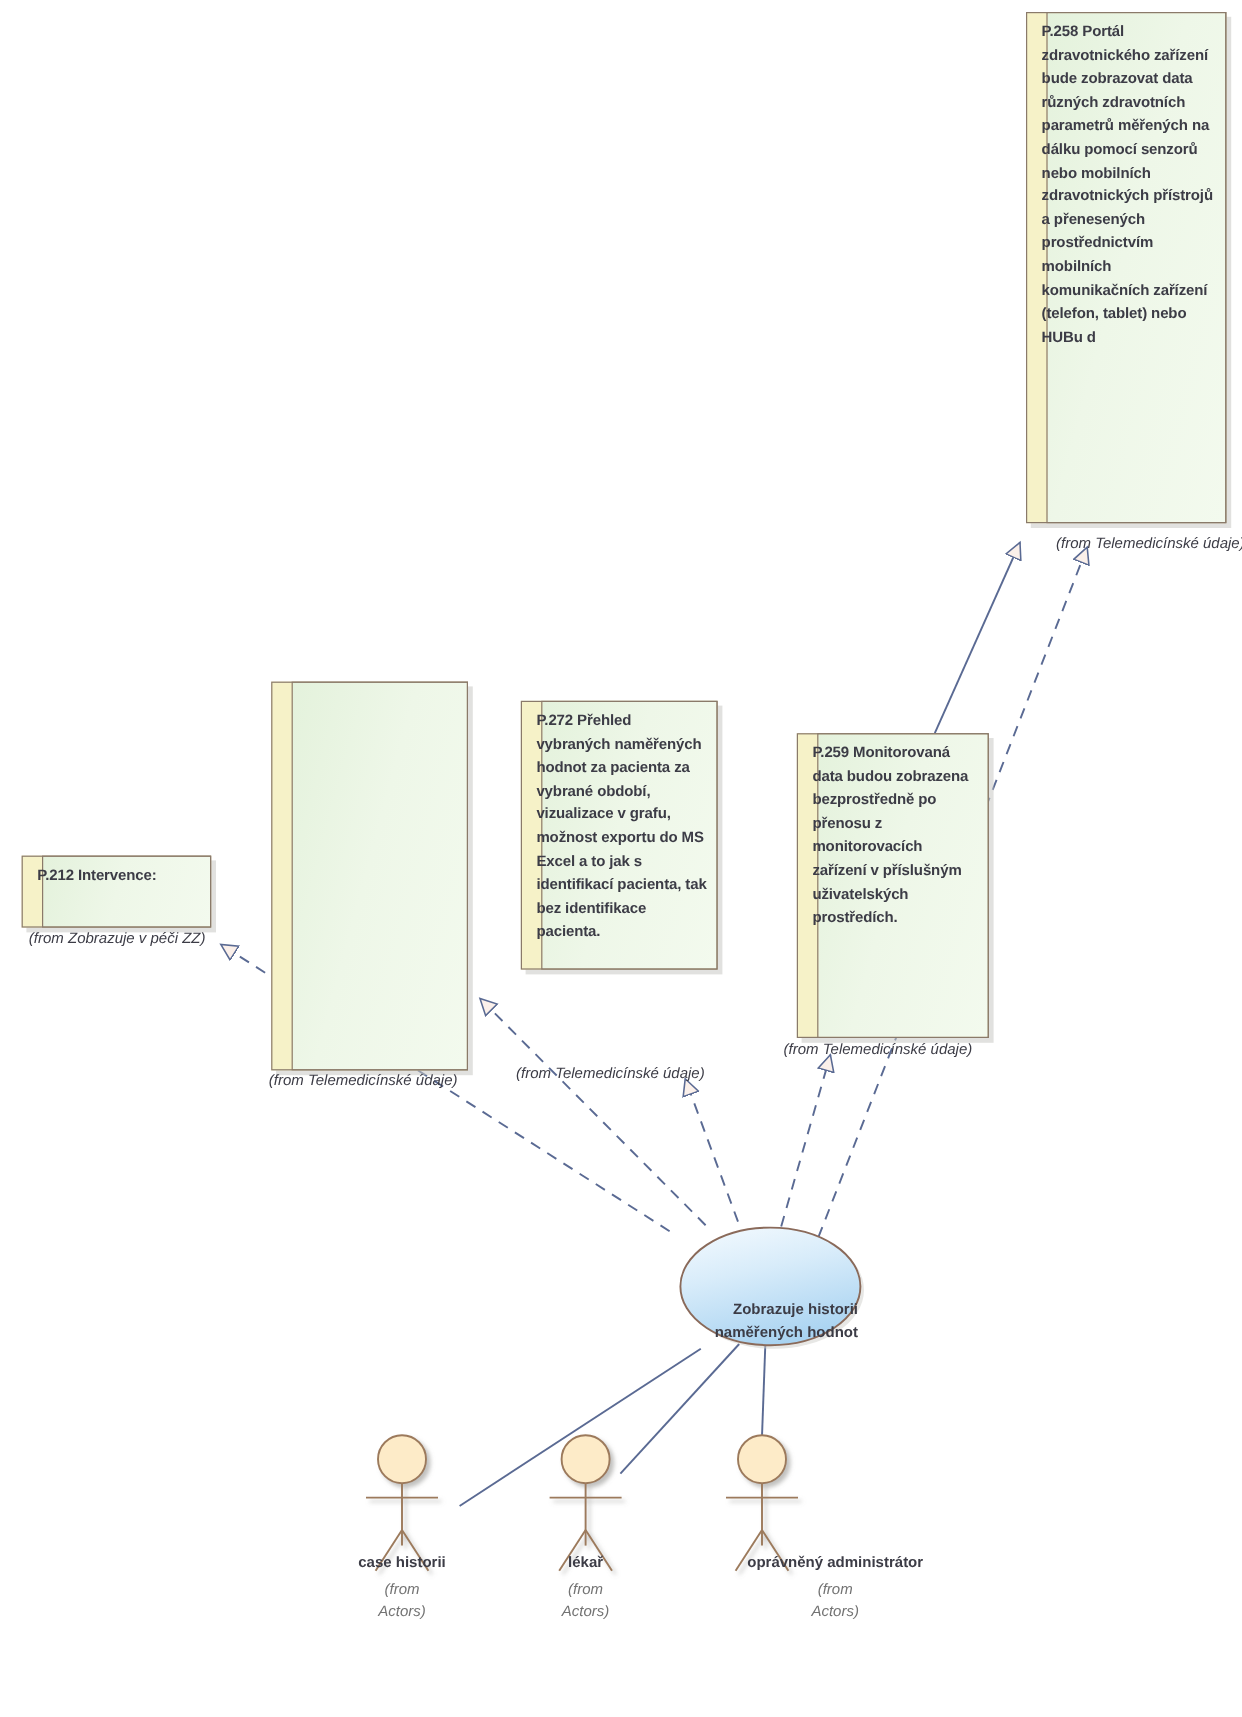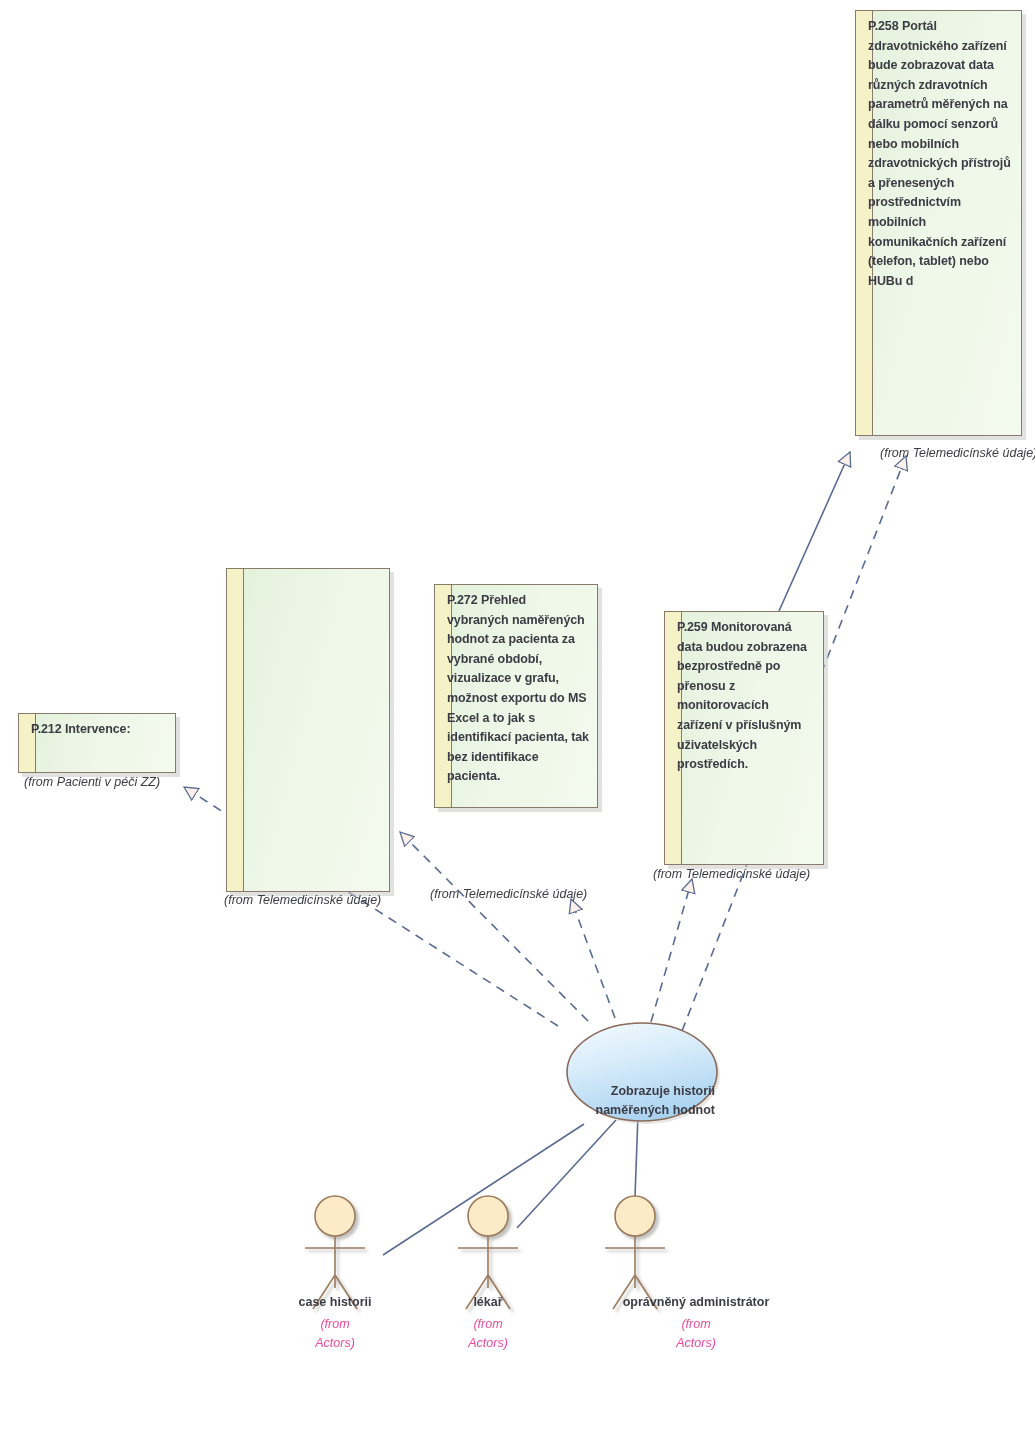--- a/index.html
+++ b/index.html
@@ -24,21 +24,21 @@
 
   
   #usecase{position:absolute;}
   #usecase .uctext{position:absolute;left:0;right:0;top:28px;text-align:right;
         font-size:12.5px;font-weight:bold;color:#3c3c46;line-height:19px;margin-top:36px;}
 
   
   .actor{position:absolute;width:160px;text-align:center;}
   .actor .aname{font-size:12.5px;font-weight:bold;color:#3c3c46;
         white-space:nowrap;}
-  .actor .afrom{font-size:12.5px;font-style:italic;color:#ec4899;
+  .actor .afrom{font-size:12.5px;font-style:italic;color:#737373;
         line-height:19px;margin-top:6px;}
 </style>
 </head>
 <body>
 
 <svg id="diagram" viewBox="0 0 1035 1431" xmlns="http://www.w3.org/2000/svg">
   <defs>
     <marker id="hollowTri" markerWidth="16" markerHeight="16" refX="14" refY="8" orient="auto" markerUnits="userSpaceOnUse">
       <path d="M14,8 L0.5,1.2 L0.5,14.8 Z" fill="#fbf0ea" stroke="#5a6a93" stroke-width="1.3" stroke-linejoin="miter"></path>
     </marker>
@@ -134,21 +134,21 @@
   <div class="inner"></div>
   <div class="txt">P.259 Monitorovaná data budou zobrazena bezprostředně po přenosu z monitorovacích zařízení v příslušným uživatelských prostředích.</div>
   <div class="from" style="top:256px;left:-11px;">(from Telemedicínské údaje)</div>
 </div>
 
 <div class="req" style="left:18px;top:703px;width:158px;height:60px;margin-top:10px;">
   <div class="shadow"></div>
   <div class="outer"></div>
   <div class="inner"></div>
   <div class="txt">P.212  Intervence:</div>
-  <div class="from" style="top:62px;left:6px;">(from Pacienti v péči ZZ)</div>
+  <div class="from" style="top:62px;left:6px;">(from Zobrazuje v péči ZZ)</div>
 </div>
 
 <div id="usecase" style="left:563px;top:1018px;width:152px;height:100px;">
   <svg width="158" height="108" viewBox="0 0 158 108" style="position:absolute;left:0;top:0;">
     <ellipse cx="79" cy="54" rx="75" ry="49" fill="#cfcfcc" opacity="0.5" transform="translate(3,3)"></ellipse>
     <ellipse cx="79" cy="54" rx="75" ry="49" fill="url(#ucGrad2)" stroke="#8a6a5a" stroke-width="1.6"></ellipse>
     <defs>
       <linearGradient id="ucGrad2" x1="0.15" y1="0" x2="0.5" y2="1">
         <stop offset="0%" stop-color="#f2f9fe"></stop>
         <stop offset="40%" stop-color="#d8ecfa"></stop>

